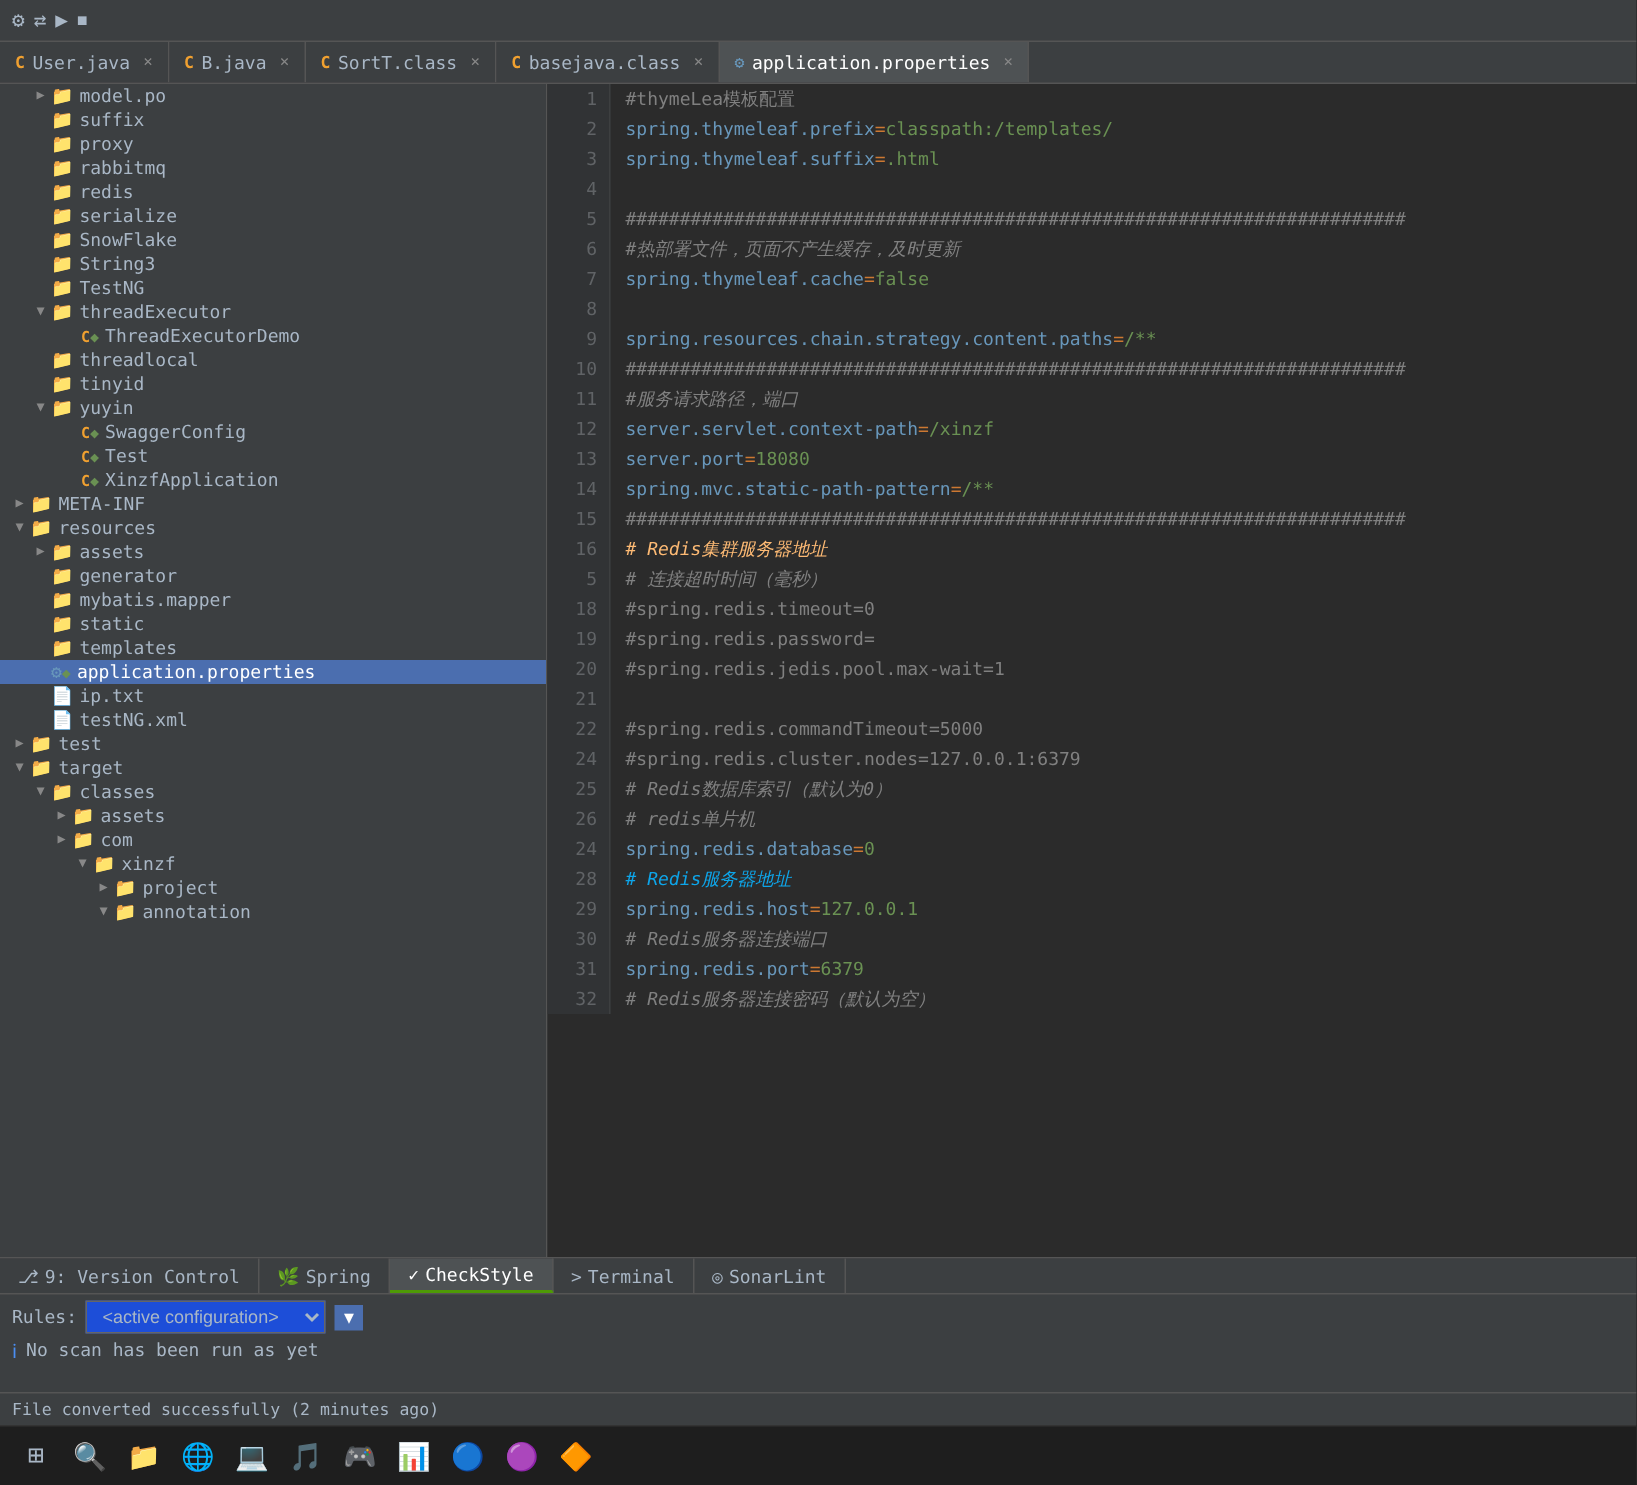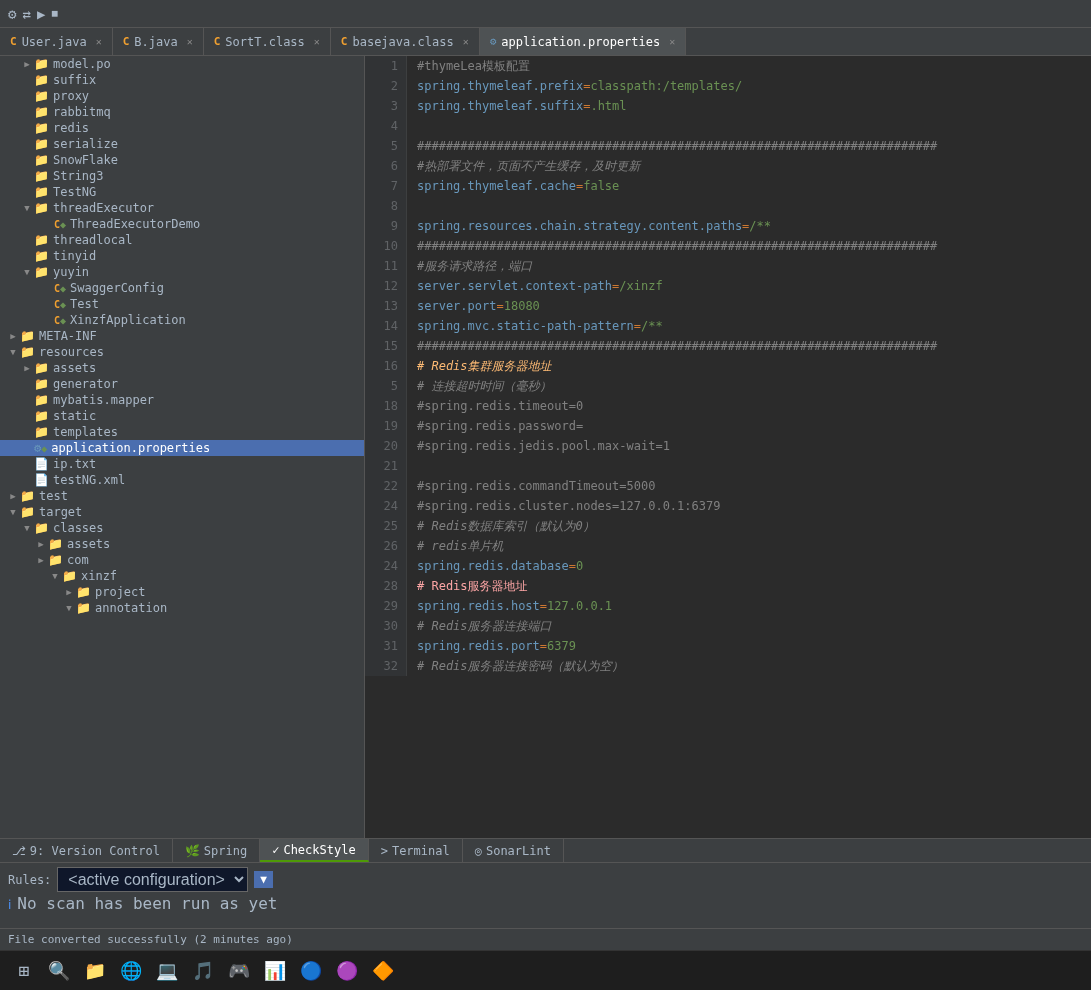--- a/index.html
+++ b/index.html
@@ -152,37 +152,37 @@
       gap: 2px;
     }
     .bottom-row {
       display: flex;
       align-items: center;
       gap: 6px;
       font-size: 12px;
     }
     .bottom-label { color: #a9b7c6; }
     .rules-dropdown {
-      background: #0f172a;
+      background: #1d4ed8;
       border: 1px solid #666;
       color: #a9b7c6;
       padding: 2px 6px;
-      font-size: 16px;
+      font-size: 12px;
       min-width: 160px;
       cursor: pointer;
     }
     .dropdown-arrow {
       background: #4b6eaf;
       color: white;
       padding: 2px 6px;
       font-size: 11px;
       cursor: pointer;
     }
     .info-icon { color: #4b8ef1; font-size: 13px; }
-    .status-text { color: #a9b7c6; font-size: 16px; }
+    .status-text { color: #a9b7c6; font-size: 12px; }
 
     
     .status-bar {
       height: 22px;
       background: #3c3f41;
       border-top: 1px solid #555;
       display: flex;
       align-items: center;
       padding: 0 8px;
       font-size: 11px;
@@ -565,21 +565,21 @@
         <div class="code-line">
           <span class="line-number">26</span>
           <span class="line-content"><span style="color:#808080;font-style:italic;"># redis单片机</span></span>
         </div>
         <div class="code-line">
           <span class="line-number">24</span>
           <span class="line-content"><span style="color:#6897bb;">spring.redis.database</span><span style="color:#cc7832;">=</span><span style="color:#6a9153;">0</span></span>
         </div>
         <div class="code-line">
           <span class="line-number">28</span>
-          <span class="line-content"><span style="color:#fca5a5;"># Redis服务器地址</span></span>
+          <span class="line-content"><span style="color:#0ea5e9;font-style:italic;"># Redis服务器地址</span></span>
         </div>
         <div class="code-line">
           <span class="line-number">29</span>
           <span class="line-content"><span style="color:#6897bb;">spring.redis.host</span><span style="color:#cc7832;">=</span><span style="color:#6a9153;">127.0.0.1</span></span>
         </div>
         <div class="code-line">
           <span class="line-number">30</span>
           <span class="line-content"><span style="color:#808080;font-style:italic;"># Redis服务器连接端口</span></span>
         </div>
         <div class="code-line">

